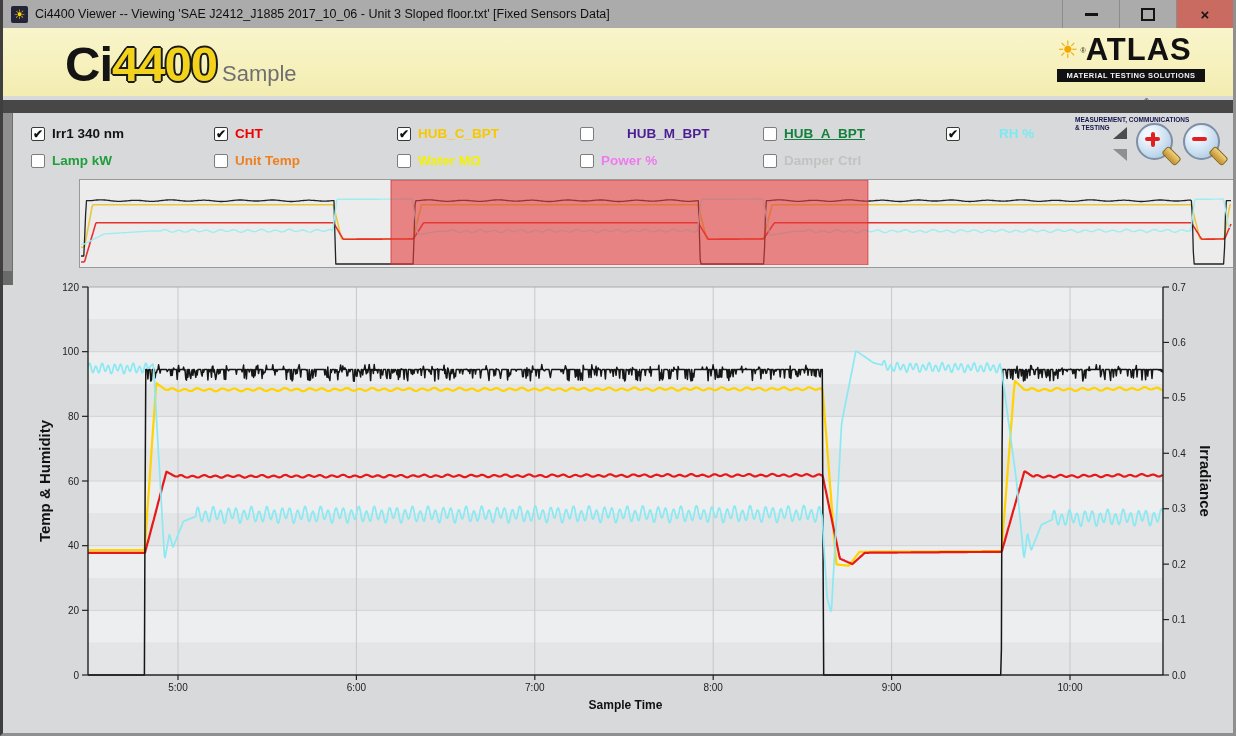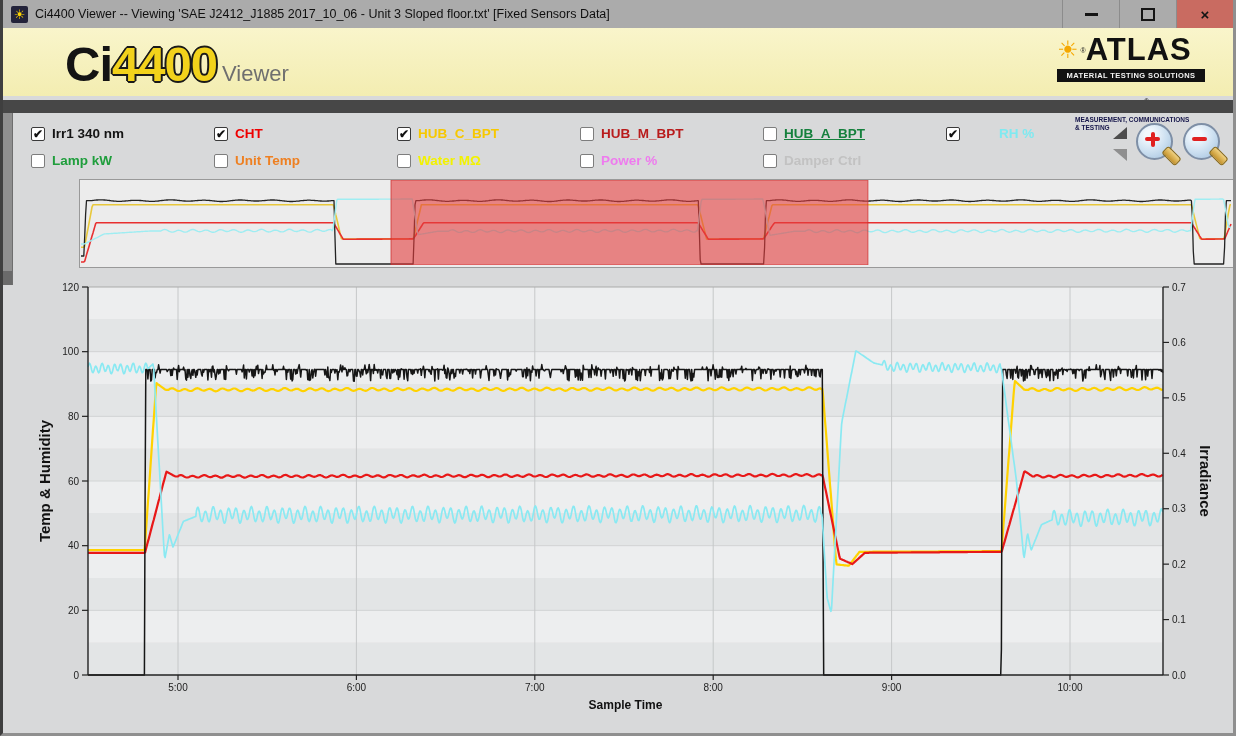--- a/index.html
+++ b/index.html
@@ -82,21 +82,21 @@
       <div class="winbtn close">
           <div class="glyph-close">×</div>
         </div>
     </div>
   </div>
 
   <div class="header">
     <div class="logo">
       <span class="logo-ci">Ci</span>
         <span class="logo-num">4400</span>
-      <span class="logo-viewer">Viewer</span>
+      <span class="logo-viewer">Sample</span>
     </div>
     <div class="atlas">
       <div class="atlas-row">
         <span class="atlas-sun">☀</span>
           <span class="atlas-reg">®</span>
         <span class="atlas-name">ATLAS</span>
       </div>
       <div class="atlas-bar">MATERIAL TESTING SOLUTIONS</div>
     </div>
     <div class="ametek">
@@ -115,21 +115,21 @@
       <div class="chan">
         <span class="cbox checked">✔</span>
         <span class="chan-label" style="color: rgb(238, 0, 0);">CHT</span>
       </div>
       <div class="chan">
         <span class="cbox checked">✔</span>
         <span class="chan-label" style="color: rgb(247, 200, 0); text-align: center;">HUB_C_BPT</span>
       </div>
       <div class="chan">
         <span class="cbox"></span>
-        <span class="chan-label" style="color: #b91c1c;">HUB_M_BPT</span>
+        <span class="chan-label" style="color: #4c1d95; margin-left: 26px;">HUB_M_BPT</span>
       </div>
       <div class="chan">
         <span class="cbox"></span>
         <span class="chan-label" style="color: #15803d; text-decoration: underline;">HUB_A_BPT</span>
       </div>
       <div class="chan">
         <span class="cbox checked">✔</span>
         <span class="chan-label" style="color: rgb(127, 233, 240); margin-left: 32px;">RH %</span>
       </div>
       <div class="chan">

